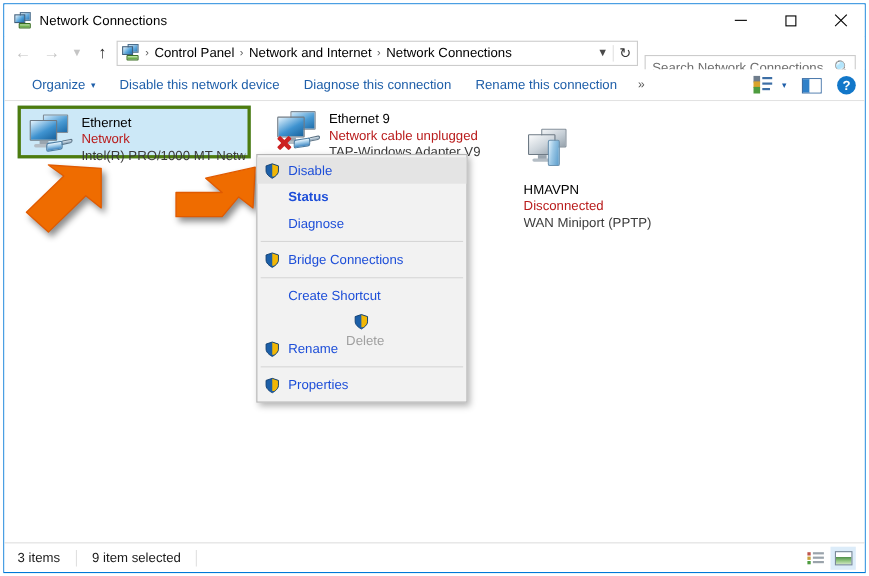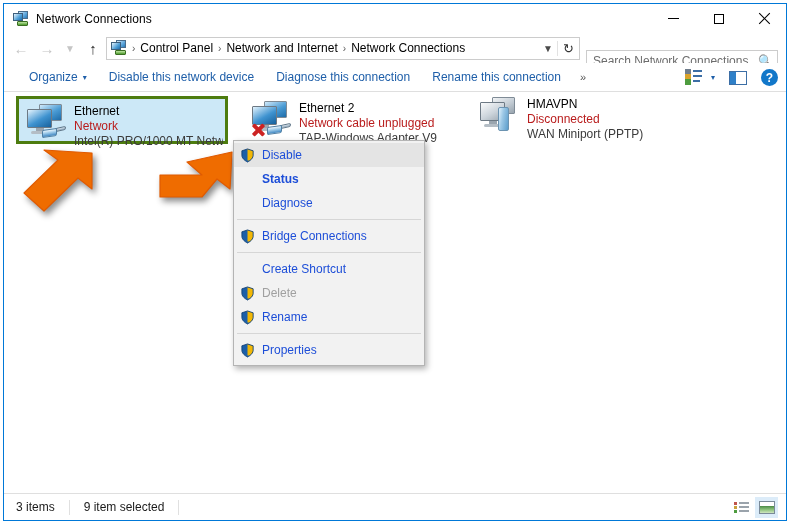--- a/index.html
+++ b/index.html
@@ -326,21 +326,21 @@
     z-index: 40;
   }
   .mi {
     height: 24px;
     display: flex; align-items: center;
     padding-left: 6px;
     font-size: 12px; color: #1d4ed8;
   }
   .mi.hover { background: #e4e4e4; }
   .mi.bold { font-weight: bold; }
-  .mi.disabled { color: #a0a0a0; }
+  .mi.disabled { color: #a0a0a0; flex-direction: column; }
   .mi-ico { width: 22px; flex: 0 0 22px; display: flex; align-items: center; }
   .mi-label { white-space: nowrap; }
   .msep {
     height: 1px; background: #d6d6d6;
     margin: 4px 3px 4px 3px;
   }
   
   .shield {
     width: 15px; height: 15px; position: relative;
   }
@@ -508,27 +508,27 @@
           <div class="m-front"></div>
         <div class="m-stand"></div>
           <div class="m-base"></div>
         <div class="plug">
             <div class="plug-cord"></div>
             <div class="plug-body"></div>
           </div>
         <div class="redx"></div>
       </div>
       <div class="conn-text">
-        <div class="c-name">Ethernet 2</div>
+        <div class="c-name">Ethernet 9</div>
         <div class="c-sub">Network cable unplugged</div>
         <div class="c-dev">TAP-Windows Adapter V9</div>
       </div>
     </div>
 
-    <div class="conn" style="left:468px; top:0;">
+    <div class="conn" style="left:468px; top:20px;flex-direction:column;">
       <div class="conn-icon gray">
         <div class="m-back"></div>
           <div class="m-front"></div>
         <div class="m-stand"></div>
           <div class="m-base"></div>
         <div class="vpn-tower"></div>
       </div>
       <div class="conn-text">
         <div class="c-name">HMAVPN</div>
         <div class="c-sub">Disconnected</div>

